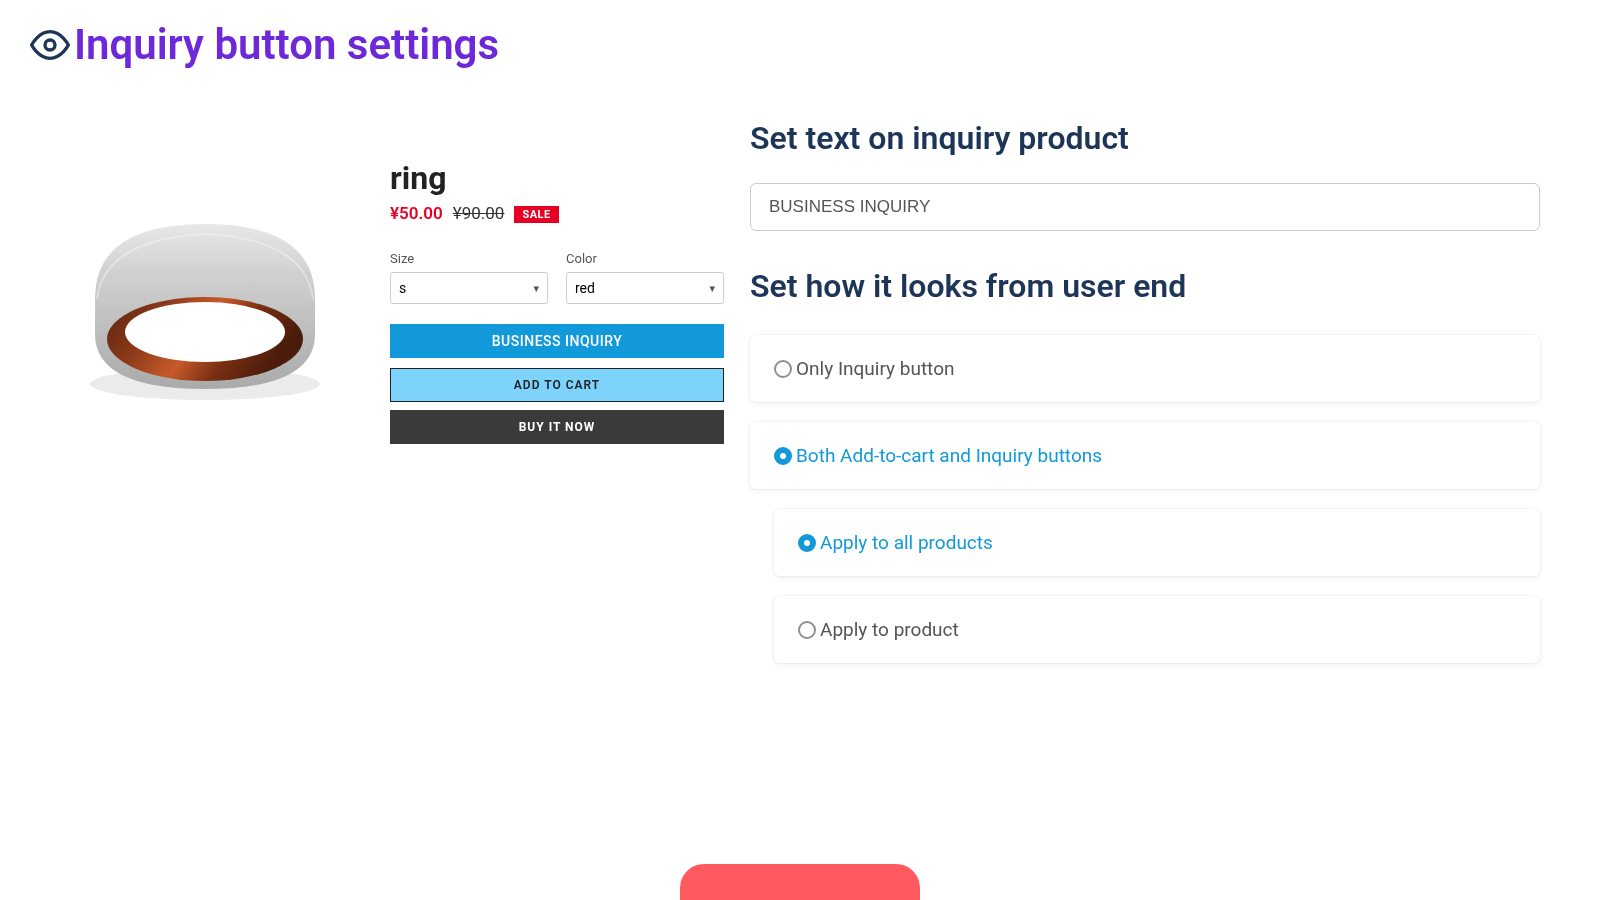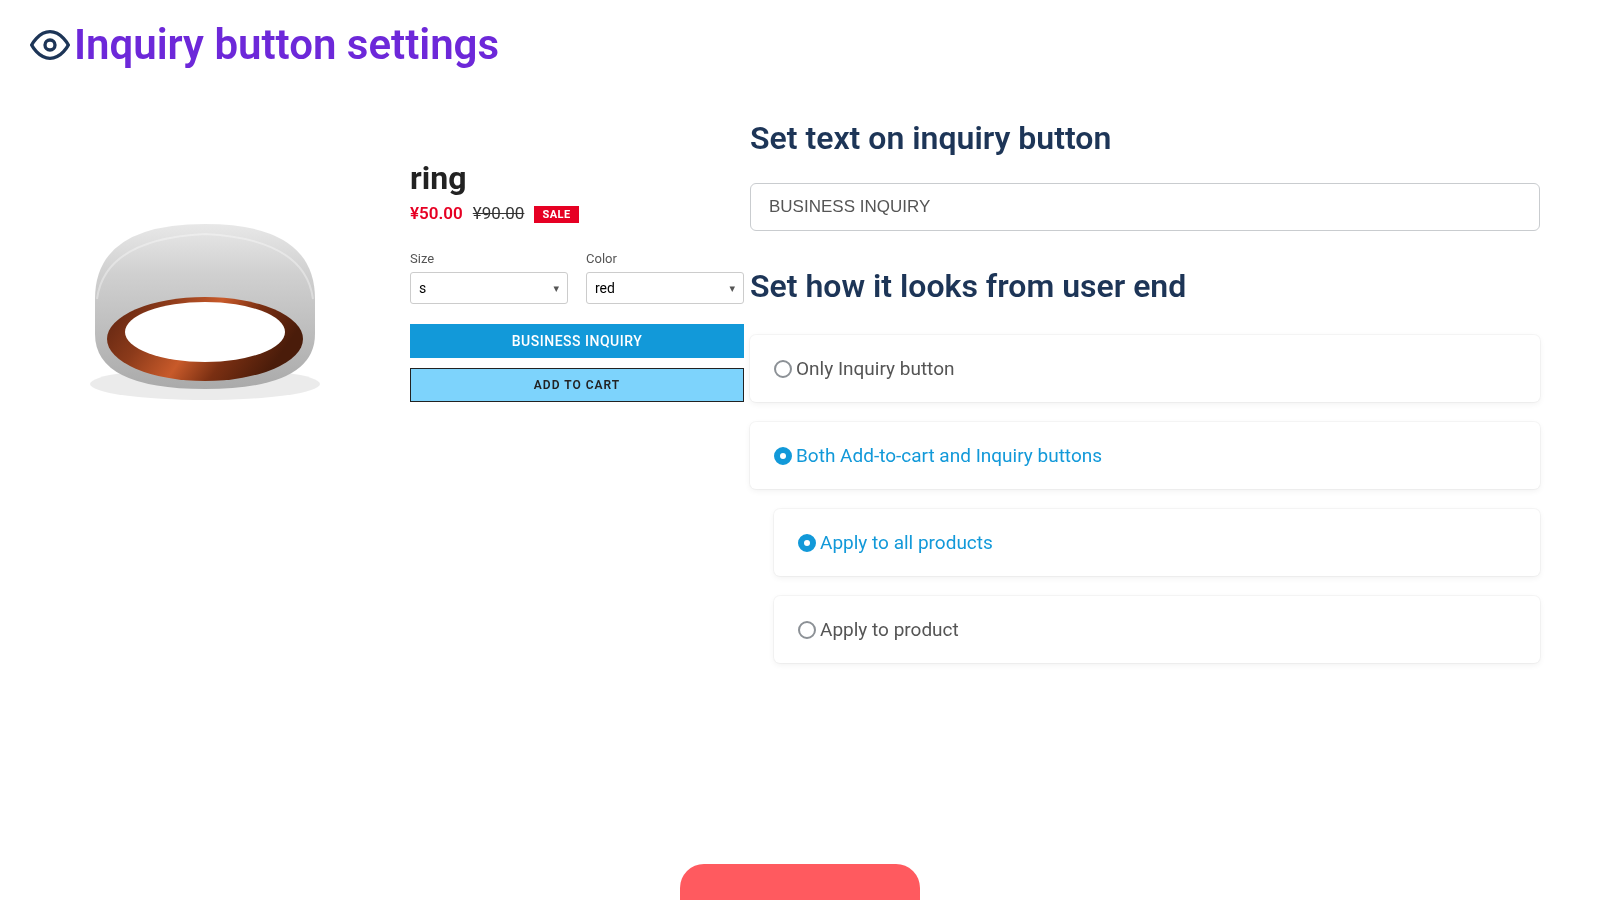--- a/index.html
+++ b/index.html
@@ -29,21 +29,20 @@
     stroke-width: 2;
   }
   .content {
     display: flex;
     margin-top: 50px;
   }
   .preview {
     width: 720px;
     display: flex;
     padding-left: 20px;
-    gap: 20px;
   }
   .product-image {
     width: 310px;
     height: 310px;
     display: flex;
     align-items: center;
     justify-content: center;
     margin-top: 30px;
   }
   .ring-svg { width: 280px; height: 240px; }
@@ -235,25 +234,26 @@
           <div class="variant-group">
             <span class="variant-label">Color</span>
             <div class="variant-select">
               <span>red</span>
               <span class="chevron">▾</span>
             </div>
           </div>
         </div>
         <div class="btn btn-inquiry">BUSINESS INQUIRY</div>
         <div class="btn btn-cart">ADD TO CART</div>
+        <div class="btn btn-buy">BUY IT NOW</div>
       </div>
     </div>
 
     <div class="settings">
-      <h2 class="section-title">Set text on inquiry button</h2>
+      <h2 class="section-title">Set text on inquiry product</h2>
       <input class="text-input" value="BUSINESS INQUIRY" style="">
       <h2 class="section-title">Set how it looks from user end</h2>
 
       <div class="radio-group">
         <div class="radio-card">
           <span class="radio"></span>
           <span class="radio-label">Only Inquiry button</span>
         </div>
         <div class="radio-card">
           <span class="radio checked"></span>

